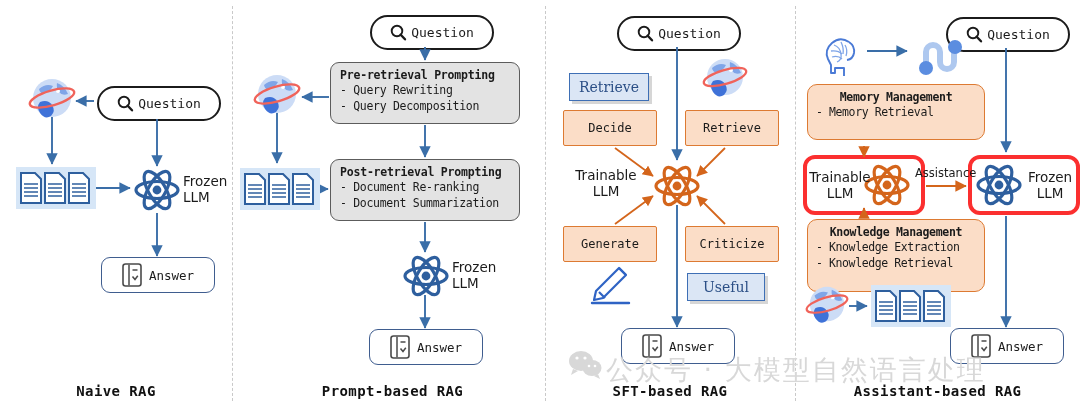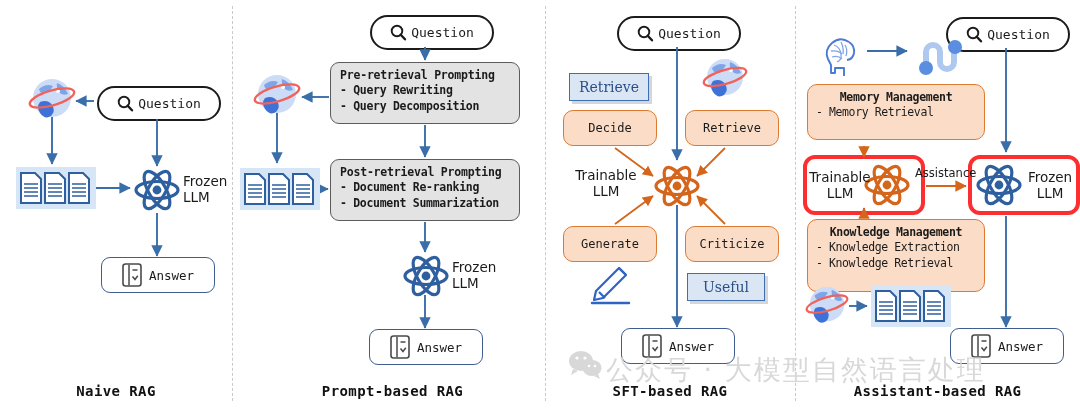--- a/index.html
+++ b/index.html
@@ -16,22 +16,22 @@
         display:flex;align-items:center;justify-content:center;gap:4px;
         font-size:13px;color:#1b1b1b;white-space:nowrap;}
   .answer{position:absolute;border:1.6px solid #3f5d8f;border-radius:9px;background:#fff;
         display:flex;align-items:center;justify-content:center;gap:7px;
         font-size:12.5px;color:#1b1b1b;white-space:nowrap;}
   .graybox{position:absolute;background:#e3e3e3;border:1.4px solid #5c5c5c;border-radius:9px;
         padding:5px 9px 6px 9px;box-sizing:border-box;}
   .graybox .bt{font-weight:bold;font-size:11.5px;color:#1b1b1b;text-align:left;
         display:block;margin-bottom:1px;letter-spacing:-.2px;}
   .graybox .bl{font-size:11.5px;color:#1b1b1b;display:block;line-height:1.38;
-        letter-spacing:-.3px;white-space:nowrap;font-weight:bold;}
-  .orangebox{position:absolute;background:#fbddc7;border:1.5px solid #dd7a32;border-radius:10px;
+        letter-spacing:-.3px;white-space:nowrap;}
+  .orangebox{position:absolute;background:#fbddc7;border:1.5px solid #dd7a32;border-radius:2px;
         box-sizing:border-box;display:flex;align-items:center;justify-content:center;
         font-size:12px;color:#1b1b1b;}
   .orangelist{position:absolute;background:#fbddc7;border:1.5px solid #dd7a32;border-radius:10px;
         box-sizing:border-box;padding:5px 8px 6px 8px;}
   .orangelist .bt{font-weight:bold;font-size:11.5px;color:#1b1b1b;text-align:center;
         display:block;margin-bottom:1px;letter-spacing:-.3px;}
   .orangelist .bl{font-size:11.5px;color:#1b1b1b;display:block;line-height:1.36;
         letter-spacing:-.4px;white-space:nowrap;}
   .bluetag{position:absolute;background:#dbe6f5;border:1.6px solid #3e6fb5;
         box-shadow:3px 3px 0 rgba(120,120,120,.30);

